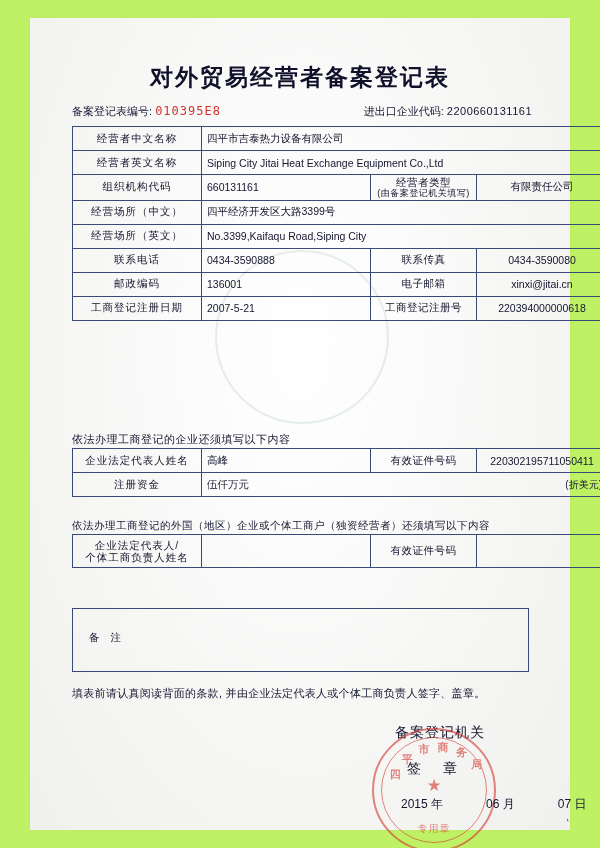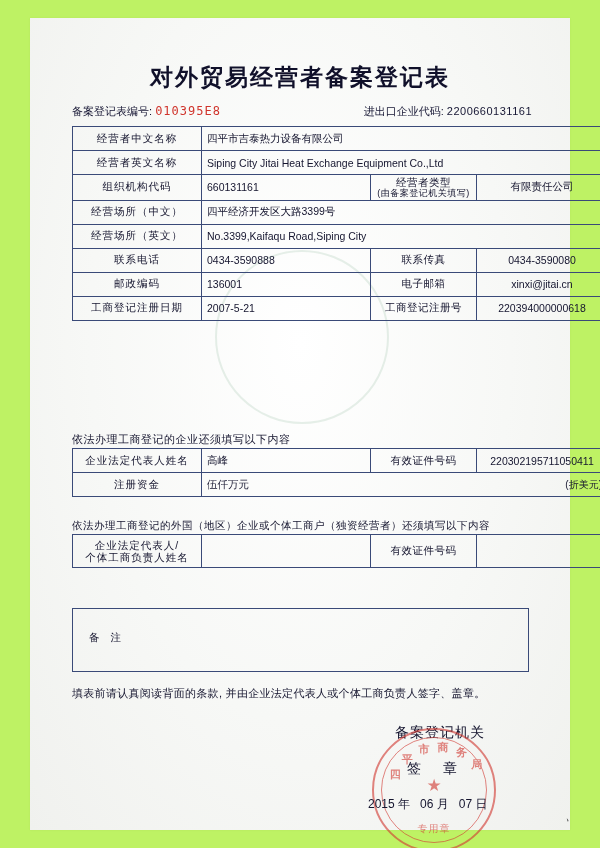--- a/index.html
+++ b/index.html
@@ -151,20 +151,21 @@
   }
   .date-line {
     position: absolute;
     left: 368px;
     top: 796px;
     font-size: 12px;
     color: #14142e;
   }
   .date-line span.d {
     font-family: "Liberation Sans", sans-serif;
+    margin-left: 33px;
   }
   
   .seal {
     position: absolute;
     left: 372px;
     top: 728px;
     width: 120px;
     height: 120px;
     border: 2.5px solid #d23b34;
     border-radius: 50%;

